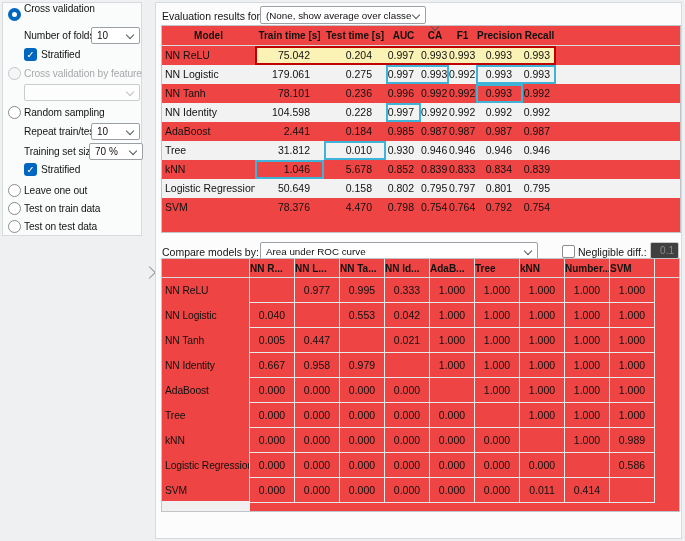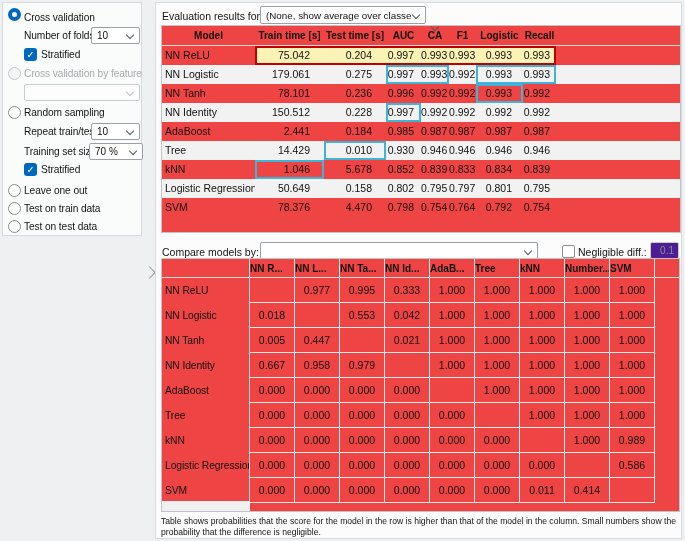--- a/index.html
+++ b/index.html
@@ -58,33 +58,33 @@
 
   
   #matrix-table th { height:19px; font-size:10px; font-weight:700; text-align:left; border-bottom:1px solid #d9d9d9; border-right:1px solid #e6e6e6; }
   #matrix-table th.corner { border-right:1px solid #d9d9d9; }
   #matrix-table th.filler, #matrix-table td.filler { border:none; border-bottom:1px solid #d9d9d9; }
   #matrix-table td.filler { border-bottom:none; }
   #matrix-table td { height:25px; font-size:10.5px; text-align:center; border-right:1px solid #eaeaea; border-bottom:1px solid #eaeaea; }
   #matrix-table td.rlabel { text-align:left; padding-left:3px; border-right:1px solid #d9d9d9; border-bottom:none; font-size:10.3px; letter-spacing:-0.1px; }
   .vstrip { position:absolute; left:0; bottom:0; width:88px; height:10px; background:#f0f0f0; }
 
-  .spin { position:absolute; width:29px; height:17px; background:#4c1d95; border:1px solid #c9c9c9; border-radius:2px; font-size:10px; color:#8a8a8a; text-align:right; padding:2px 4px 0 0; }
+  .spin { position:absolute; width:29px; height:17px; background:#404040; border:1px solid #c9c9c9; border-radius:2px; font-size:10px; color:#8a8a8a; text-align:right; padding:2px 4px 0 0; }
   .footnote { position:absolute; font-size:8.6px; line-height:1.3; color:#141414; }
 
   .split-chev { position:absolute; left:145px; top:268px; width:9px; height:9px; border-right:1.7px solid #8f9396; border-bottom:1.7px solid #8f9396; transform:rotate(-45deg); cursor:pointer; }
 </style>
 </head>
 <body>
 
 <div id="canvas">
 
   <div class="sidebar">
     <span class="radio checked" style="left:5px;top:5px"></span>
-    <span class="lbl" style="left:21px;top:9px">Cross validation</span>
+    <span class="lbl" style="left:21px;top:0">Cross validation</span>
 
     <span class="lbl" style="left:21px;top:27px">Number of folds:</span>
     <div class="combo" style="left:88px;top:24px;width:49px">
       <span class="ctext">10</span>
       <span class="chev"></span>
     </div>
 
     <span class="checkbox" style="left:21px;top:45px"><span>✓</span></span>
     <span class="lbl" style="left:38px;top:46px">Stratified</span>
 
@@ -147,21 +147,21 @@
             <col>
         </colgroup>
         <thead>
             <tr id="results-head">
               <th>Model</th>
               <th>Train time [s]</th>
               <th>Test time [s]</th>
               <th>AUC</th>
               <th>CA<span class="sortind"></span></th>
               <th>F1</th>
-              <th>Logistic</th>
+              <th>Precision</th>
               <th>Recall</th>
               <th class="filler"></th>
             </tr>
           </thead>
         <tbody id="results-body">
             <tr>
               <td class="model-cell">NN ReLU</td>
               <td class="num c0 sel sel-first">75.042</td>
               <td class="num c1 sel sel-mid">0.204</td>
               <td class="num c2 sel sel-mid">0.997</td>
@@ -188,21 +188,21 @@
               <td class="num c1">0.236</td>
               <td class="num c2">0.996</td>
               <td class="num c3">0.992</td>
               <td class="num c4">0.992</td>
               <td class="num c5 bb-single">0.993</td>
               <td class="num c6">0.992</td>
               <td class="filler"></td>
             </tr>
             <tr class="alt">
               <td class="model-cell">NN Identity</td>
-              <td class="num c0">150.512</td>
+              <td class="num c0">104.598</td>
               <td class="num c1">0.228</td>
               <td class="num c2 bb-single">0.997</td>
               <td class="num c3">0.992</td>
               <td class="num c4">0.992</td>
               <td class="num c5">0.992</td>
               <td class="num c6">0.992</td>
               <td class="filler"></td>
             </tr>
             <tr>
               <td class="model-cell">AdaBoost</td>
@@ -210,21 +210,21 @@
               <td class="num c1">0.184</td>
               <td class="num c2">0.985</td>
               <td class="num c3">0.987</td>
               <td class="num c4">0.987</td>
               <td class="num c5">0.987</td>
               <td class="num c6">0.987</td>
               <td class="filler"></td>
             </tr>
             <tr class="alt">
               <td class="model-cell">Tree</td>
-              <td class="num c0">14.429</td>
+              <td class="num c0">31.812</td>
               <td class="num c1 bb-single">0.010</td>
               <td class="num c2">0.930</td>
               <td class="num c3">0.946</td>
               <td class="num c4">0.946</td>
               <td class="num c5">0.946</td>
               <td class="num c6">0.946</td>
               <td class="filler"></td>
             </tr>
             <tr>
               <td class="model-cell">kNN</td>
@@ -258,20 +258,21 @@
               <td class="num c5">0.792</td>
               <td class="num c6">0.754</td>
               <td class="filler"></td>
             </tr>
           </tbody>
       </table>
     </div>
 
     <span class="plabel" style="left:6px;top:243px">Compare models by:</span>
     <div class="combo wide" style="left:104px;top:239px;width:278px">
+      <span class="ctext">Area under ROC curve</span>
       <span class="chev"></span>
     </div>
     <span class="checkbox unchecked" style="left:406px;top:242px"></span>
     <span class="plabel" style="left:422px;top:243px">Negligible diff.:</span>
     <span class="spin" style="left:494px;top:239px">0.1</span>
 
     <div class="qtable" style="left:5px;top:255px;width:519px;height:254px">
       <table id="matrix-table">
         <colgroup>
           <col style="width:88px">
@@ -310,21 +311,21 @@
               <td>0.333</td>
               <td>1.000</td>
               <td>1.000</td>
               <td>1.000</td>
               <td>1.000</td>
               <td>1.000</td>
               <td class="filler"></td>
             </tr>
             <tr>
               <td class="rlabel">NN Logistic</td>
-              <td>0.018</td>
+              <td>0.040</td>
               <td class="diag"></td>
               <td>0.553</td>
               <td>0.042</td>
               <td>1.000</td>
               <td>1.000</td>
               <td>1.000</td>
               <td>1.000</td>
               <td>1.000</td>
               <td class="filler"></td>
             </tr>
@@ -417,15 +418,14 @@
               <td>0.011</td>
               <td>0.414</td>
               <td class="diag"></td>
               <td class="filler"></td>
             </tr>
           </tbody>
       </table>
       <div class="vstrip"></div>
     </div>
 
-    <div class="footnote" style="left:5px;top:513px;width:515px">Table shows probabilities that the score for the model in the row is higher than that of the model in the column. Small numbers show the probability that the difference is negligible.</div>
   </div>
 </div>
 
 </body></html>

